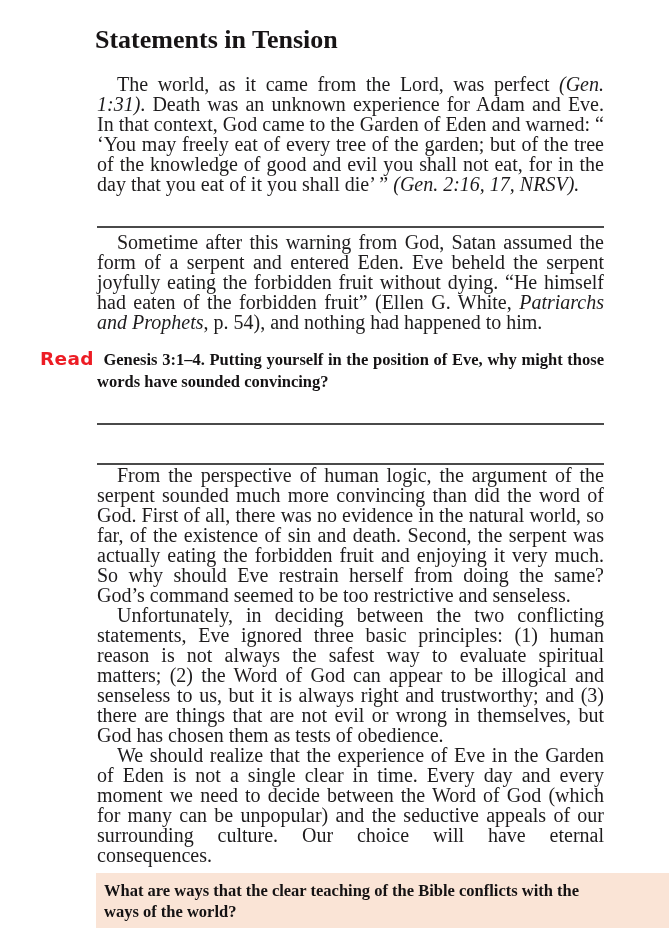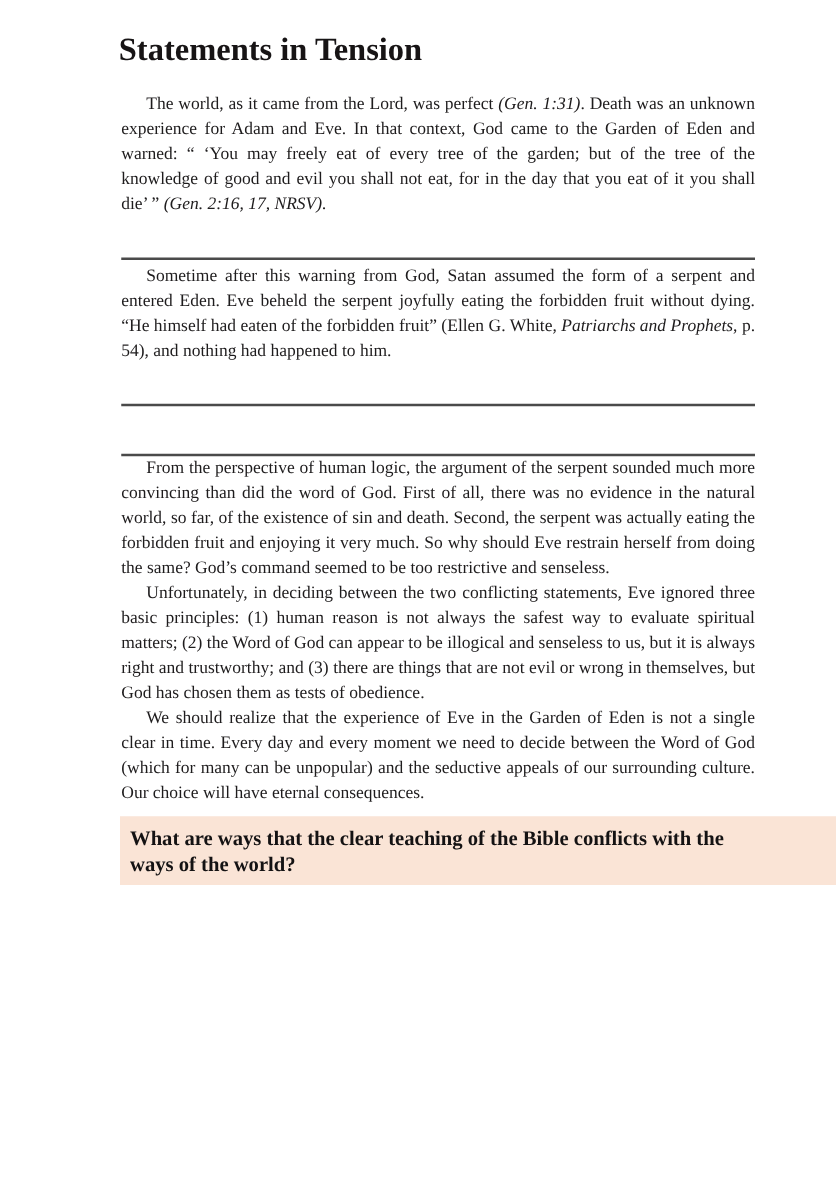--- a/index.html
+++ b/index.html
@@ -23,21 +23,21 @@
     margin: 0;
     padding: 26px 65px 0 95px;
     font-size: 26px;
     line-height: 28px;
     font-weight: bold;
     color: #171415;
   }
 
   .para {
     margin: 0 65px 0 97px;
-    font-size: 14px;
+    font-size: 20px;
     line-height: 20px;
     text-align: justify;
   }
   .para .it { font-style: italic; }
   .indent { text-indent: 20px; }
   .p-intro { margin-top: 20px; }
   .p-satan { margin-top: 4px; }
   .p-logic { }
 
   .question {
@@ -90,20 +90,24 @@
 
   <h1 class="title">Statements in Tension</h1>
 
   <p class="para indent p-intro"><span>The world, as it came from the Lord, was perfect </span><span class="it">(Gen. 1:31)</span><span>. Death was an unknown experience for Adam and Eve. In that context, God came to the Garden of Eden and warned: “ ‘You may freely eat of every tree of the garden; but of the tree of the knowledge of good and evil you shall not eat, for in the day that you eat of it you shall die’ ” </span><span class="it">(Gen. 2:16, 17, NRSV).</span></p>
 
 
   <div class="answer-line al-1"></div>
 
   <p class="para indent p-satan"><span>Sometime after this warning from God, Satan assumed the form of a serpent and entered Eden. Eve beheld the serpent joyfully eating the forbidden fruit without dying. “He himself had eaten of the forbidden fruit” (Ellen G. White, </span><span class="it">Patriarchs and Prophets</span><span>, p. 54), and nothing had happened to him.</span></p>
 
+  <div class="question">
+    <span class="qlabel">Read</span>
+    <span class="qtext">Genesis 3:1–4. Putting yourself in the position of Eve, why might those words have sounded convincing?</span>
+  </div>
 
   <div class="answer-line al-2"></div>
   <div class="answer-line al-3"></div>
 
   <p class="para indent p-logic">From the perspective of human logic, the argument of the serpent sounded much more convincing than did the word of God. First of all, there was no evidence in the natural world, so far, of the existence of sin and death. Second, the serpent was actually eating the forbidden fruit and enjoying it very much. So why should Eve restrain herself from doing the same? God’s command seemed to be too restrictive and senseless.</p>
   <p class="para indent">Unfortunately, in deciding between the two conflicting statements, Eve ignored three basic principles: (1) human reason is not always the safest way to evaluate spiritual matters; (2) the Word of God can appear to be illogical and senseless to us, but it is always right and trustworthy; and (3) there are things that are not evil or wrong in themselves, but God has chosen them as tests of obedience.</p>
   <p class="para indent">We should realize that the experience of Eve in the Garden of Eden is not a single clear in time. Every day and every moment we need to decide between the Word of God (which for many can be unpopular) and the seductive appeals of our surrounding culture. Our choice will have eternal consequences.</p>
 
   <div class="highlight-box">
     <p>What are ways that the clear teaching of the Bible conflicts with the ways of the world?</p>

